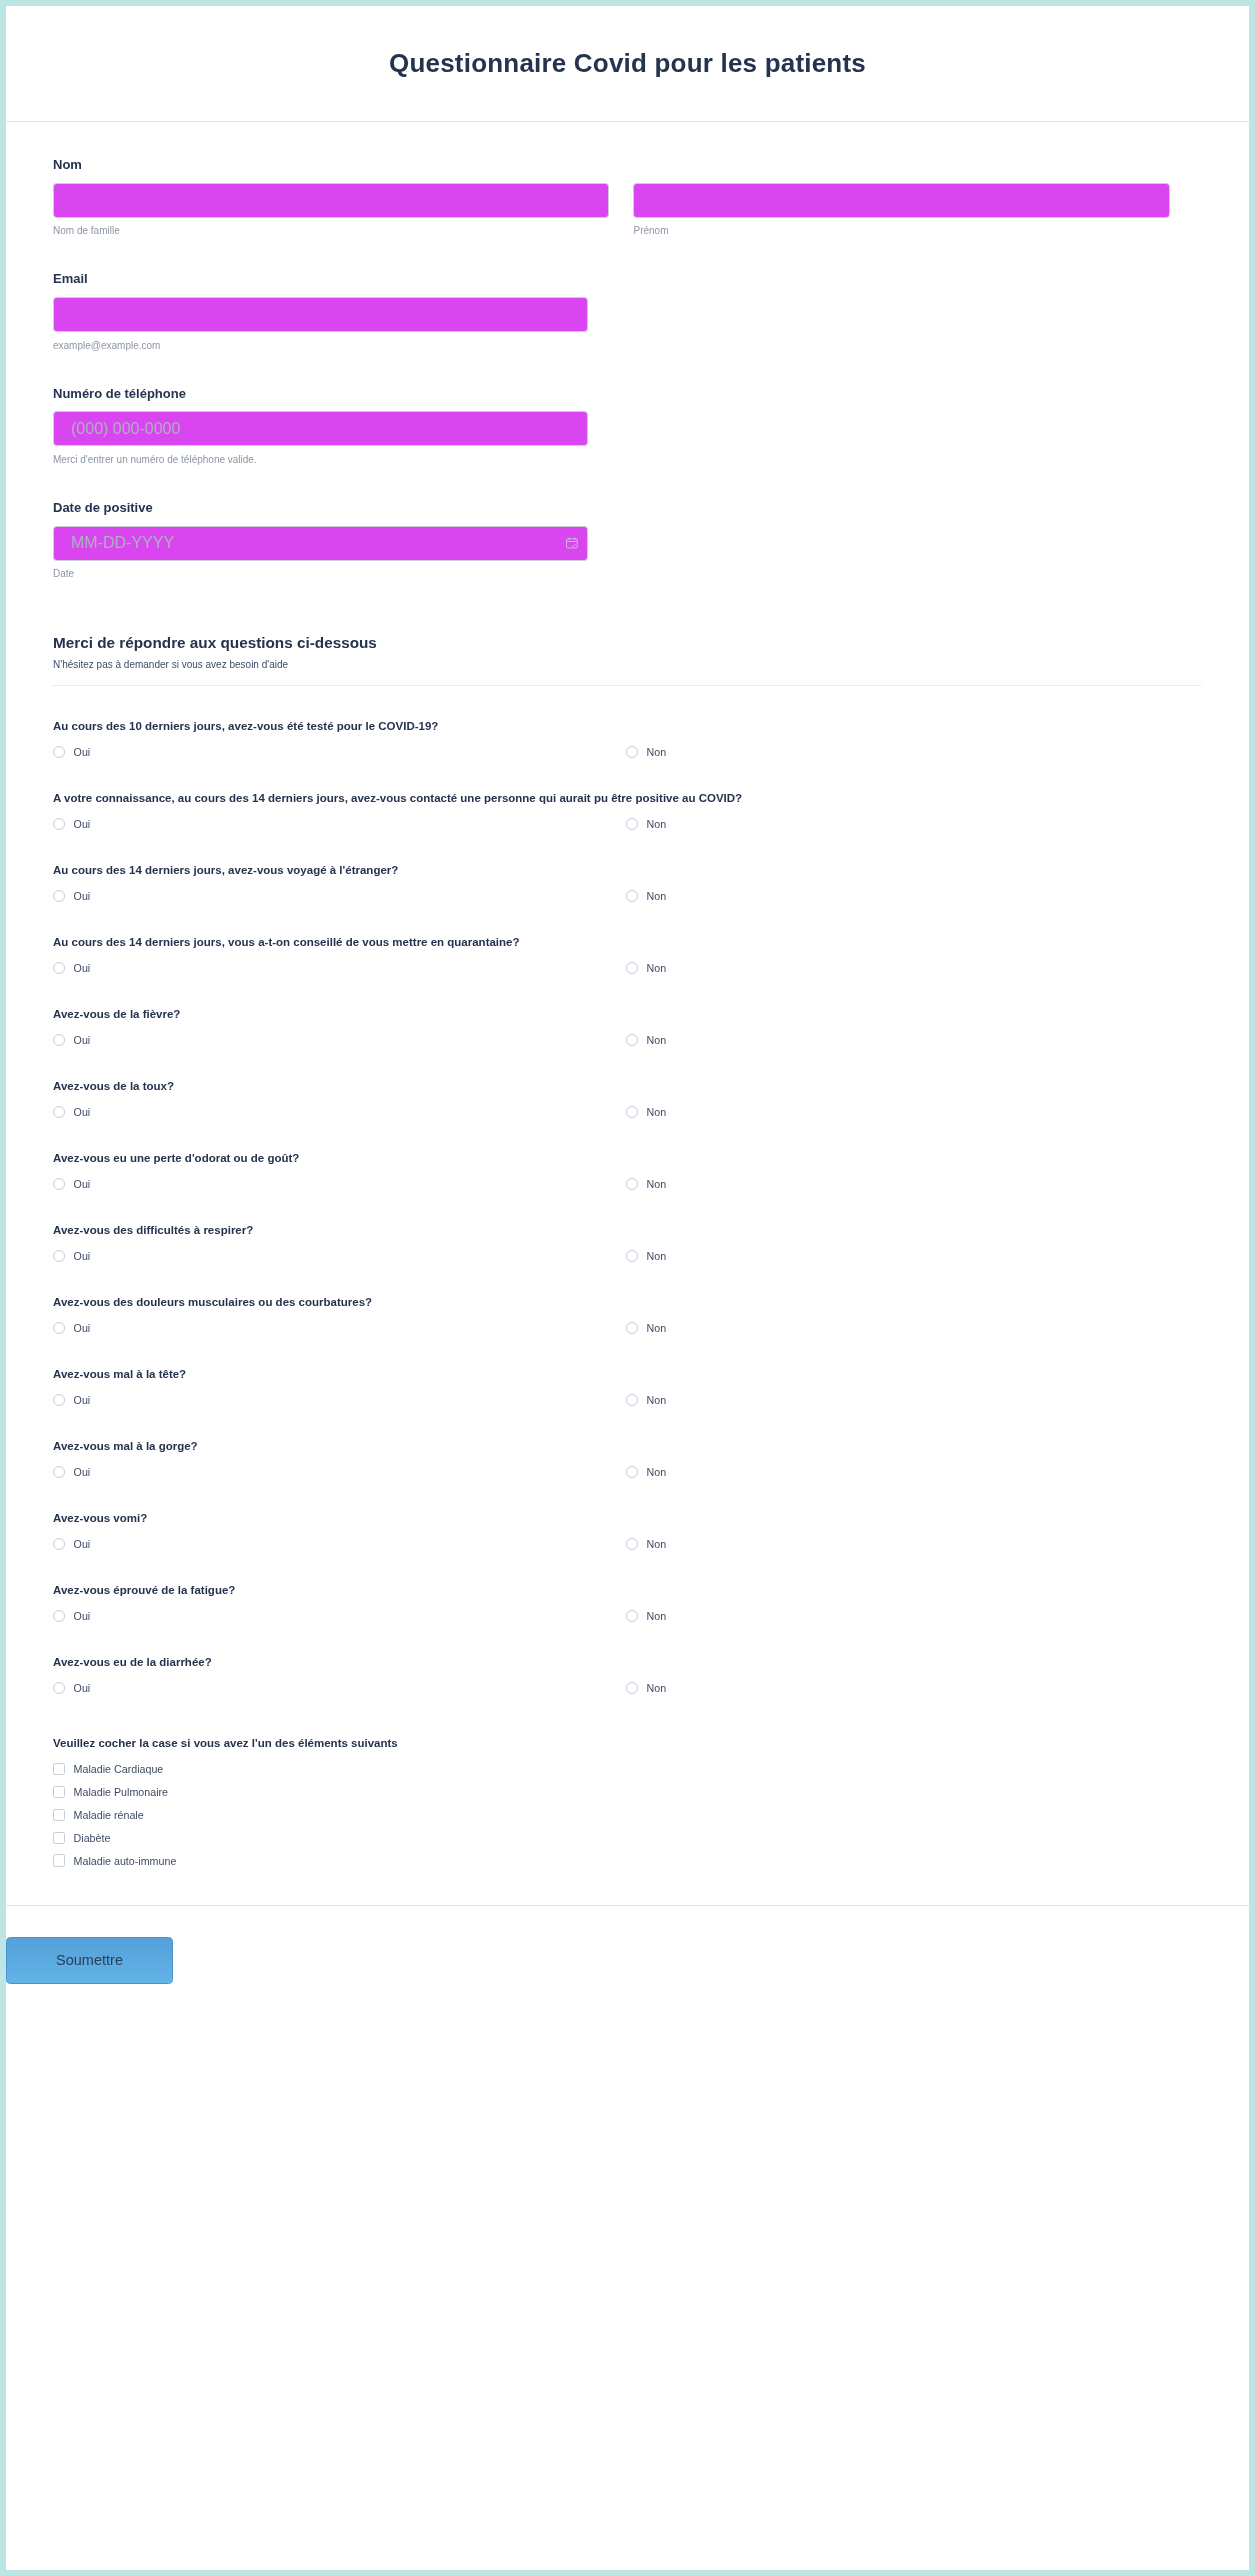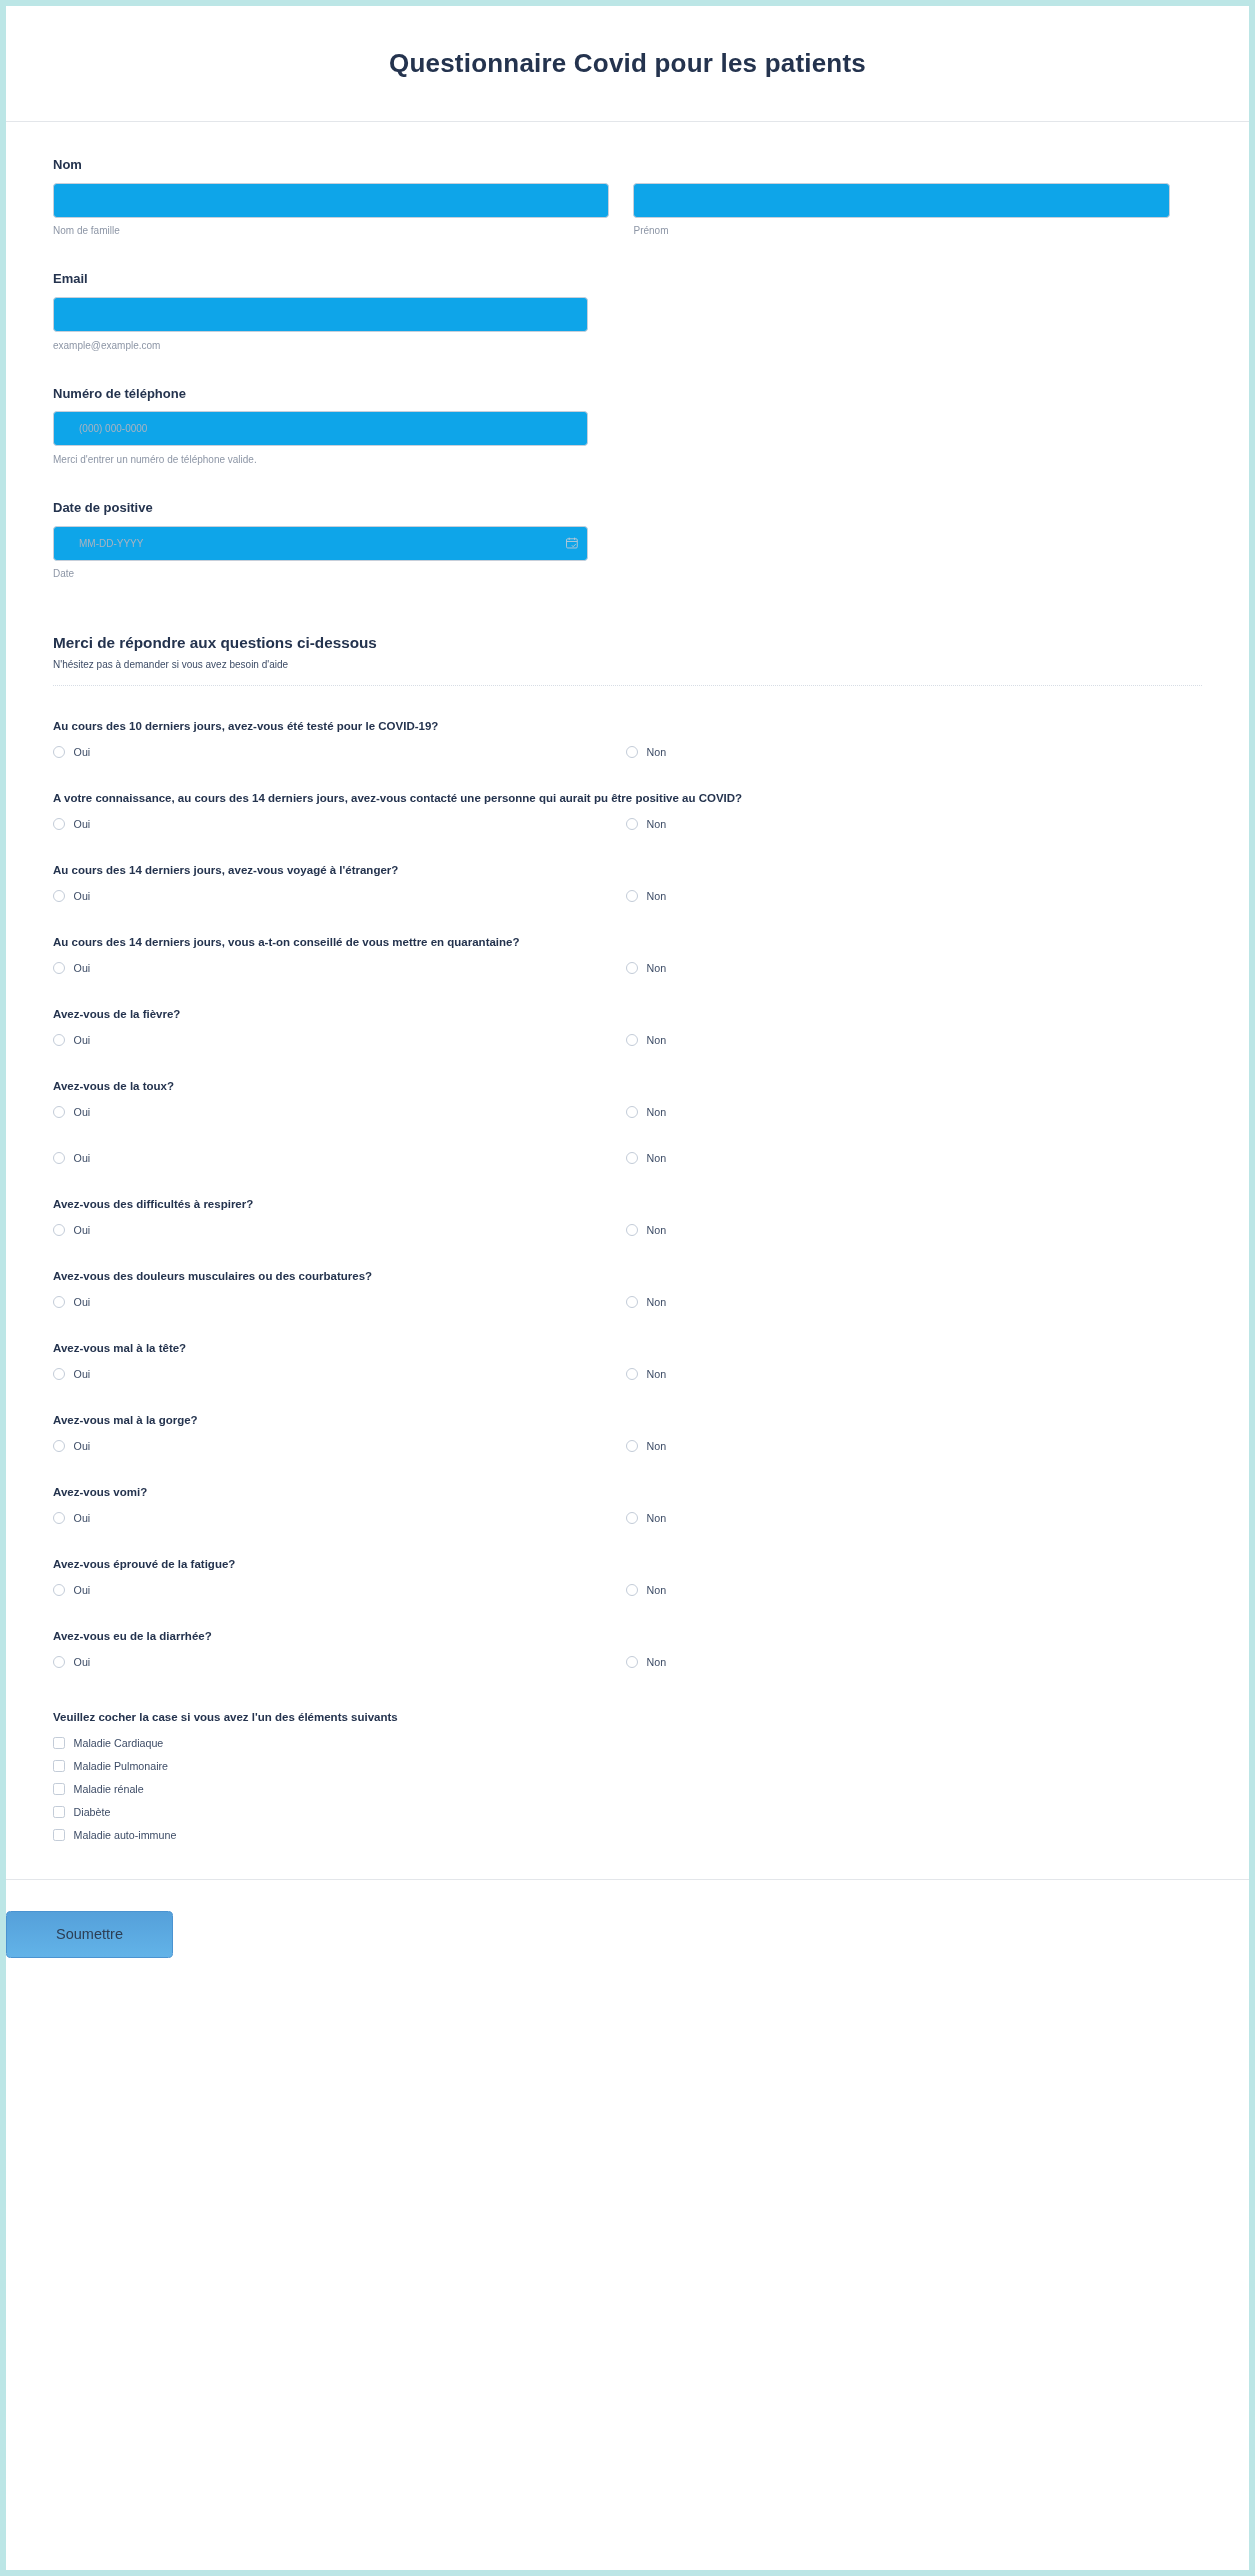--- a/index.html
+++ b/index.html
@@ -64,25 +64,25 @@
     color: #8d96a6;
     margin-top: 7.6px;
     display: block;
   }
 
   .text-input {
     display: block;
     height: 35px;
     border: 0.8px solid #c7cfda;
     border-radius: 3.8px;
-    background: #0ea5e9;
+    background: #d946ef;
     font-family: "Liberation Sans", sans-serif;
-    font-size: 10px;
+    font-size: 16px;
     color: #2b3a52;
-    padding: 0 25px;
+    padding: 0 17px;
     outline: none;
   }
   .text-input::placeholder { color: #aab3c0; }
 
   .w-name { width: 556px; }
   .w-half { width: 537px; }
 
   .name-row { display: flex; gap: 10.7px; }
   .name-col-left { width: 556px; }
   .name-col-right { width: 537px; margin-left: 13.8px; }
@@ -327,20 +327,21 @@
               <span>Oui</span>
             </label>
             <label class="option opt-non">
               <span class="radio-dot"></span>
               <span>Non</span>
             </label>
           </div>
         </div>
 
         <div class="question-block">
+          <div class="question-text">Avez-vous eu une perte d'odorat ou de goût?</div>
           <div class="options-row">
             <label class="option opt-oui">
               <span class="radio-dot"></span>
               <span>Oui</span>
             </label>
             <label class="option opt-non">
               <span class="radio-dot"></span>
               <span>Non</span>
             </label>
           </div>

